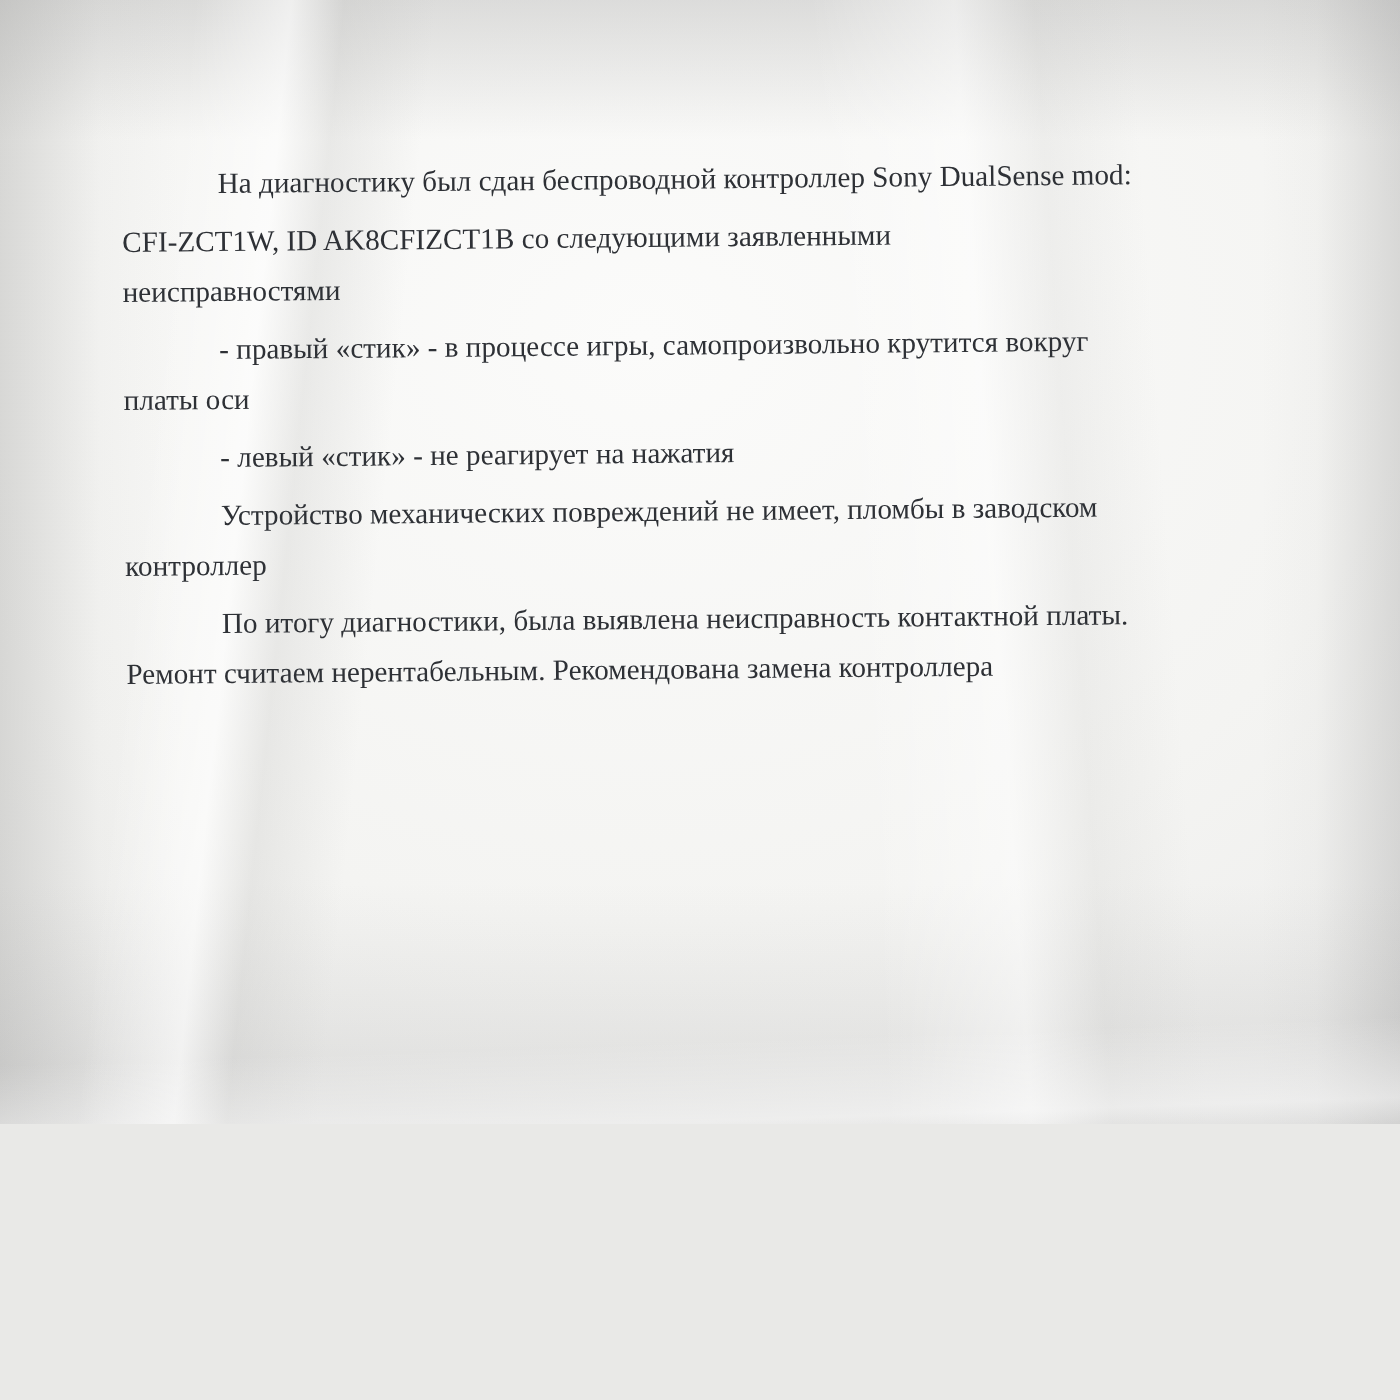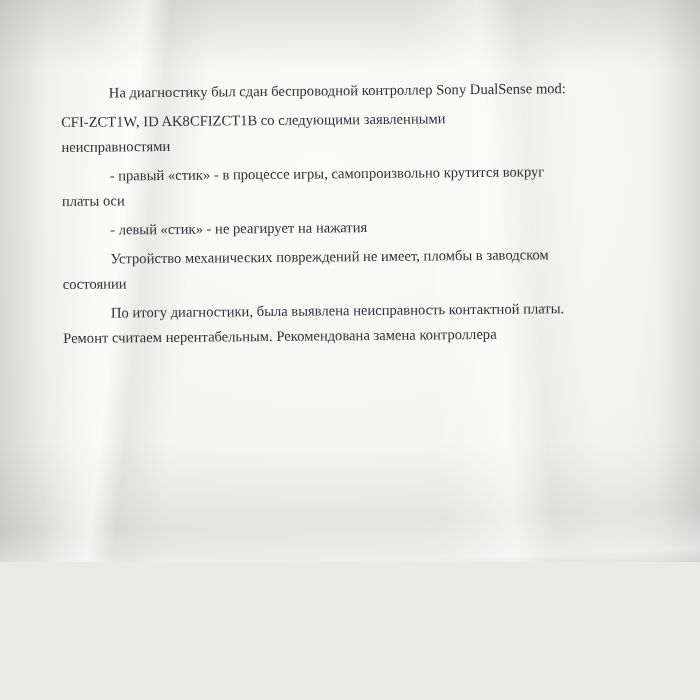--- a/index.html
+++ b/index.html
@@ -147,21 +147,21 @@
       <span class="line-justify">- правый «стик» - в процессе игры, самопроизвольно крутится вокруг</span>
       <span>платы оси</span>
     </p>
 
     <p class="para bullet">
       <span>- левый «стик» - не реагирует на нажатия</span>
     </p>
 
     <p class="para">
       <span class="line-justify">Устройство механических повреждений не имеет, пломбы в заводском</span>
-      <span>состоянии</span>
+      <span>контроллер</span>
     </p>
 
     <p class="para">
       <span class="line-justify">По итогу диагностики, была выявлена неисправность контактной платы.</span>
       <span>Ремонт считаем нерентабельным. Рекомендована замена контроллера</span>
     </p>
 
   </div>
 
   <div class="sig">

